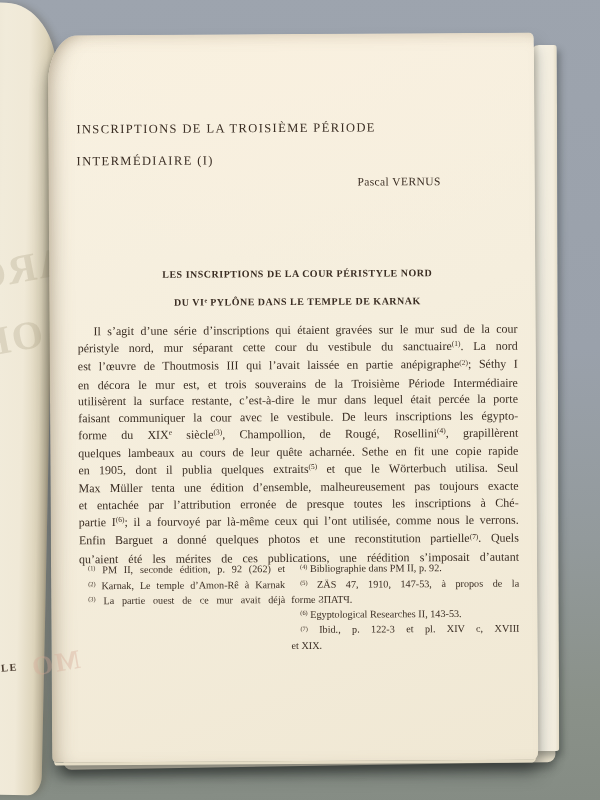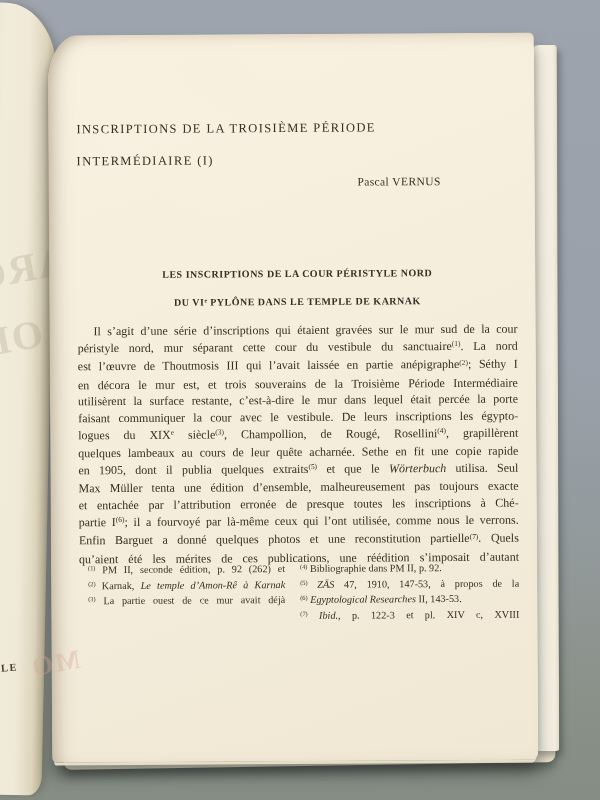--- a/index.html
+++ b/index.html
@@ -60,21 +60,21 @@
   .footnotes{position:absolute;top:528px;width:100%;display:flex;font-size:10.2px;}
   .fncol{width:206px;}
   .fncol.right{width:228px;margin-left:auto;}
   .footnotes .rl{line-height:14.6px;}
 
   .rl{white-space:nowrap;}
   .rl.j{text-align:justify;text-align-last:justify;text-justify:inter-word;}
   .rl.ind{text-indent:16px;}
   .footnotes .rl.ind{text-indent:9px;}
   .sup{font-size:.62em;position:relative;top:-.45em;letter-spacing:0;}
-  .it{font-style:italic;}
+  .it{}
 </style>
 </head>
 <body>
 
 <div class="scene">
   <div class="bg"></div>
 
   <div class="curl">
     <div class="ghost g1">ARC</div>
     <div class="ghost g2">OR</div>
@@ -100,39 +100,41 @@
           <div class="rl"><span>DU VI</span><span class="sup">e</span><span> PYLÔNE DANS LE TEMPLE DE KARNAK</span></div>
         </div>
 
       <div class="bodytext">
           <div class="rl ind j"><span>Il s’agit d’une série d’inscriptions qui étaient gravées sur le mur sud de la cour</span></div>
           <div class="rl j"><span>péristyle nord, mur séparant cette cour du vestibule du sanctuaire</span><span class="sup">(1)</span><span>. La nord</span></div>
           <div class="rl j"><span>est l’œuvre de Thoutmosis III qui l’avait laissée en partie anépigraphe</span><span class="sup">(2)</span><span>; Séthy I</span></div>
           <div class="rl j"><span>en décora le mur est, et trois souverains de la Troisième Période Intermédiaire</span></div>
           <div class="rl j"><span>utilisèrent la surface restante, c’est-à-dire le mur dans lequel était percée la porte</span></div>
           <div class="rl j"><span>faisant communiquer la cour avec le vestibule. De leurs inscriptions les égypto-</span></div>
-          <div class="rl j"><span>logues du XIX</span><span class="sup">e</span><span> siècle</span><span class="sup">(3)</span><span>, Champollion, de Rougé, Rosellini</span><span class="sup">(4)</span><span>, grapillèrent</span></div>
+          <div class="rl j"><span>forme du XIX</span><span class="sup">e</span><span> siècle</span><span class="sup">(3)</span><span>, Champollion, de Rougé, Rosellini</span><span class="sup">(4)</span><span>, grapillèrent</span></div>
           <div class="rl j"><span>quelques lambeaux au cours de leur quête acharnée. Sethe en fit une copie rapide</span></div>
           <div class="rl j"><span>en 1905, dont il publia quelques extraits</span><span class="sup">(5)</span><span> et que le </span><span class="it">Wörterbuch</span><span> utilisa. Seul</span></div>
           <div class="rl j"><span>Max Müller tenta une édition d’ensemble, malheureusement pas toujours exacte</span></div>
           <div class="rl j"><span>et entachée par l’attribution erronée de presque toutes les inscriptions à Ché-</span></div>
           <div class="rl j"><span>partie I</span><span class="sup">(6)</span><span>; il a fourvoyé par là-même ceux qui l’ont utilisée, comme nous le verrons.</span></div>
           <div class="rl j"><span>Enfin Barguet a donné quelques photos et une reconstitution partielle</span><span class="sup">(7)</span><span>. Quels</span></div>
           <div class="rl j"><span>qu’aient été les mérites de ces publications, une réédition s’imposait d’autant</span></div>
         </div>
 
       <div class="footnotes">
         <div class="fncol">
             <div class="rl ind j"><span class="sup">(1)</span><span> PM II, seconde édition, p. 92 (262) et</span></div>
             <div class="rl ind j"><span class="sup">(2)</span><span> Karnak, </span><span class="it">Le temple d’Amon-Rê à Karnak</span></div>
             <div class="rl ind j"><span class="sup">(3)</span><span> La partie ouest de ce mur avait déjà</span></div>
           </div>
         <div class="fncol right">
             <div class="rl ind"><span class="sup">(4)</span><span> Bibliographie dans PM II, p. 92.</span></div>
             <div class="rl ind j"><span class="sup">(5)</span><span> </span><span class="it">ZÄS</span><span> 47, 1910, 147-53, à propos de la</span></div>
+            <div class="rl"><span>forme ϨΠΑΤϤ.</span></div>
             <div class="rl ind"><span class="sup">(6)</span><span> </span><span class="it">Egyptological Researches</span><span> II, 143-53.</span></div>
             <div class="rl ind j"><span class="sup">(7)</span><span> </span><span class="it">Ibid.</span><span>, p. 122-3 et pl. XIV c, XVIII</span></div>
+            <div class="rl"><span>et XIX.</span></div>
           </div>
       </div>
 
     </div>
   </div>
 </div>
 
 </body></html>

